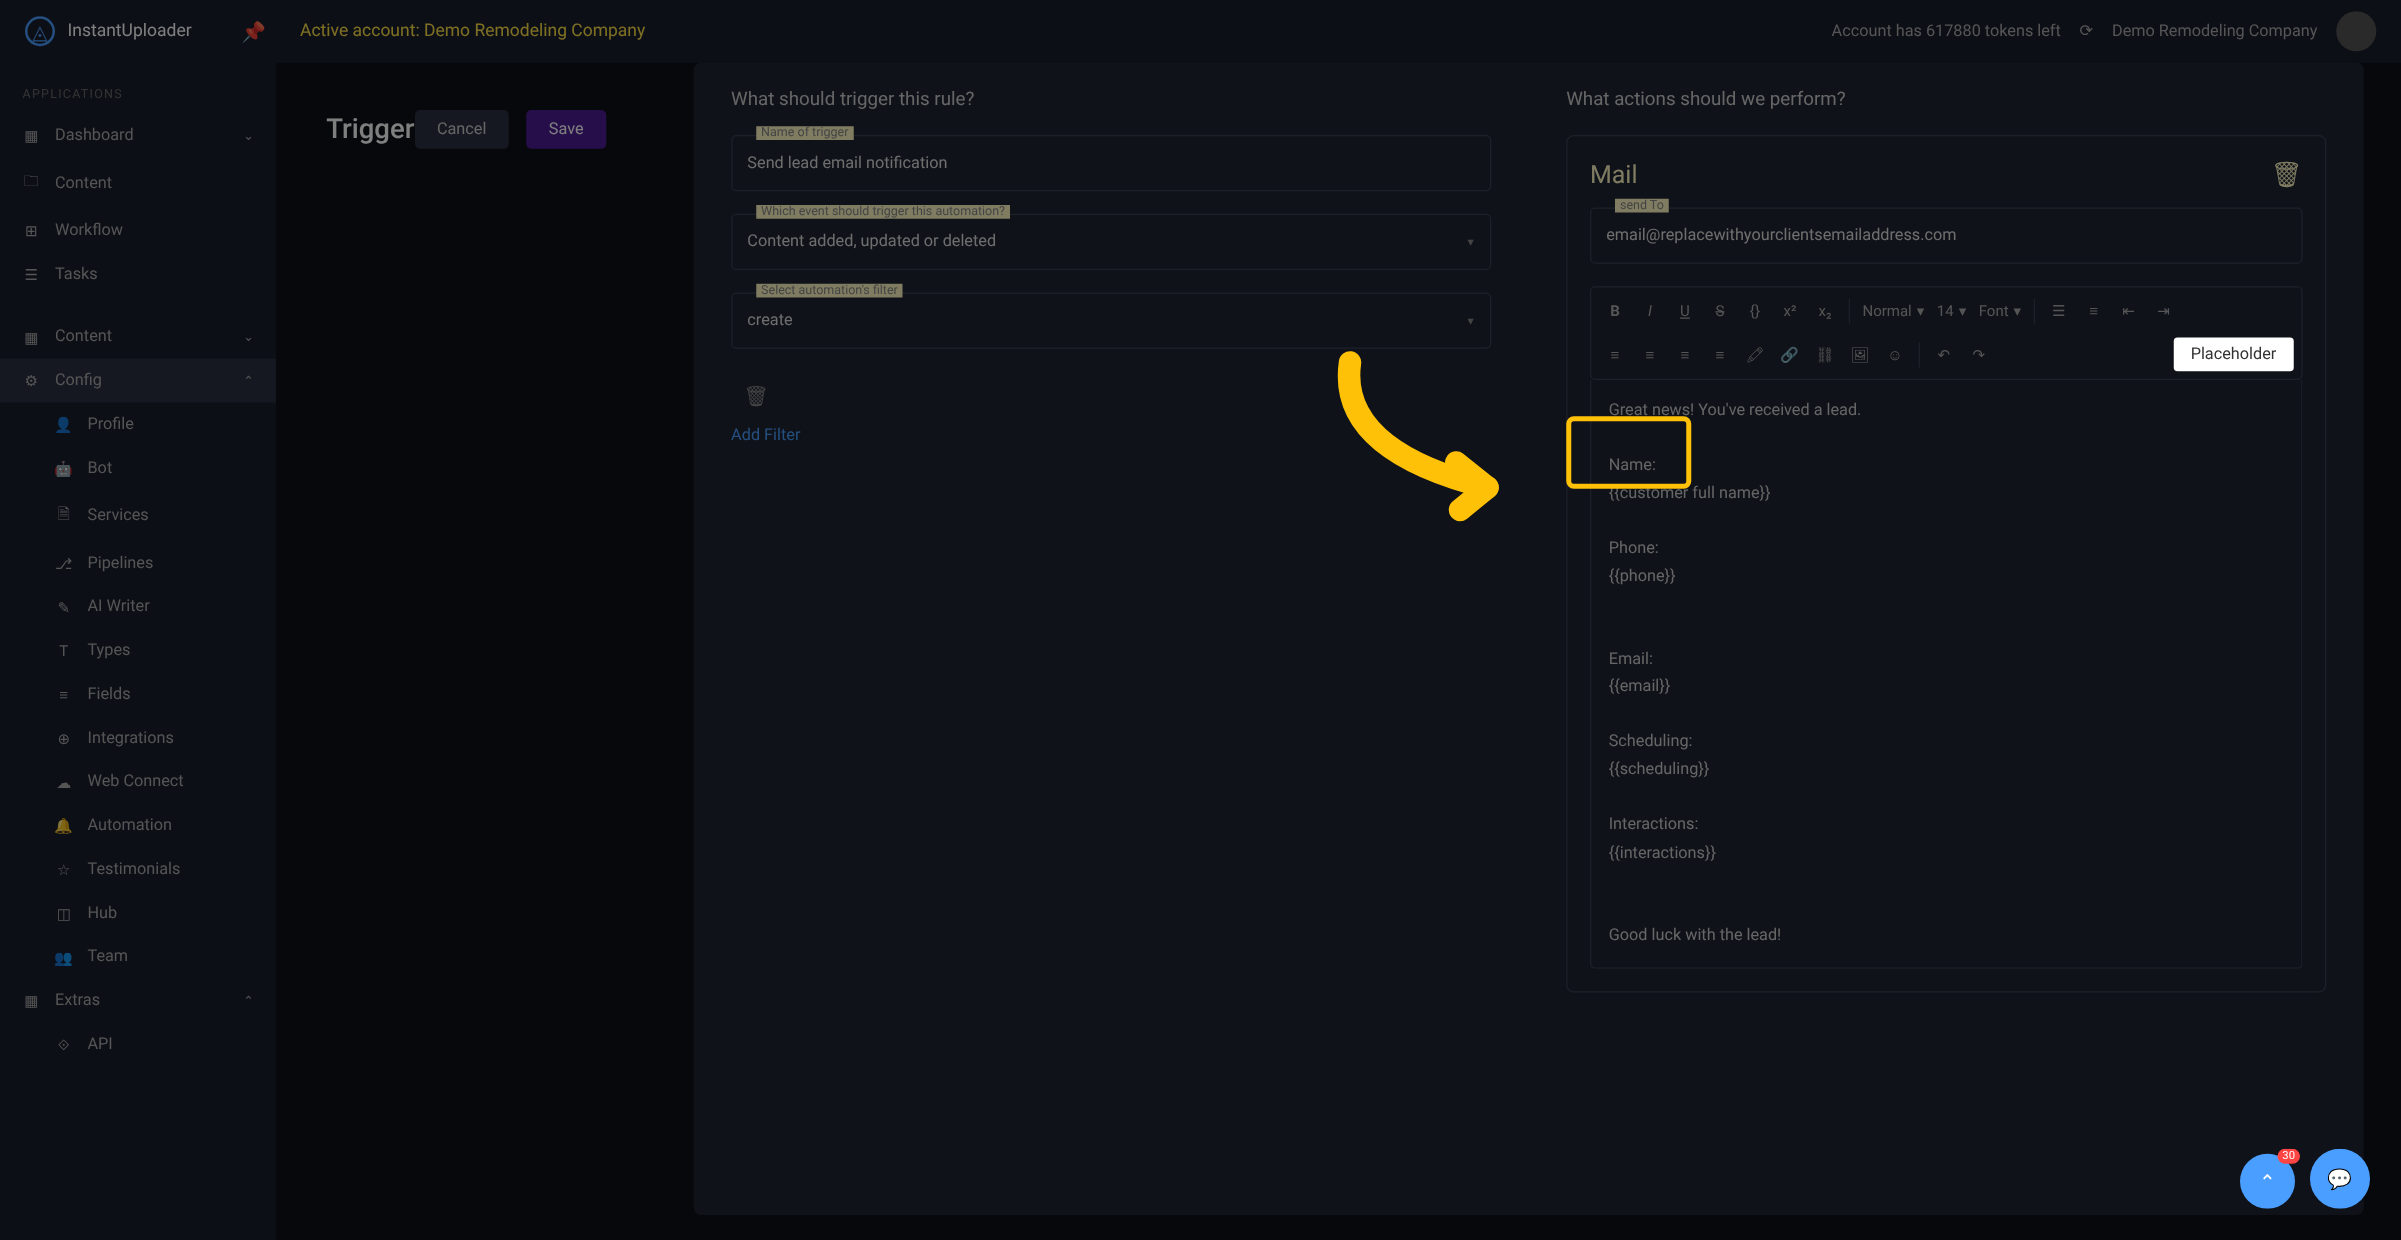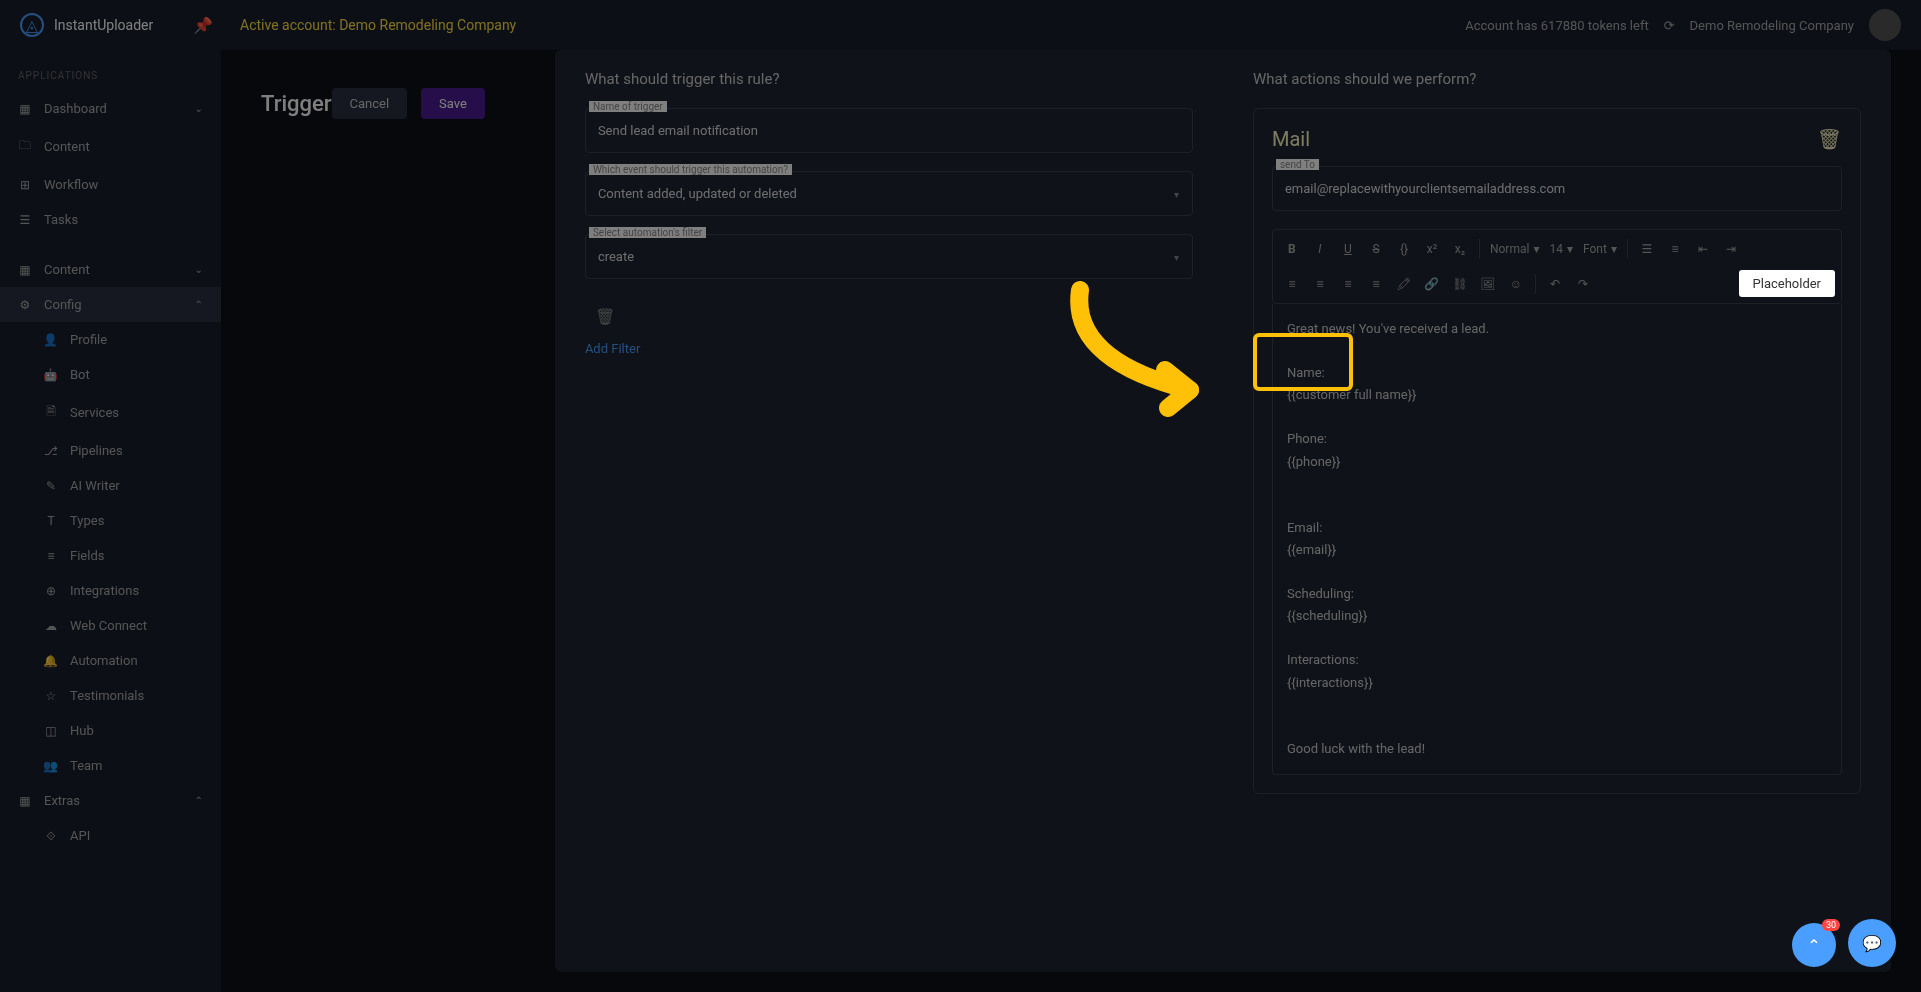--- a/index.html
+++ b/index.html
@@ -23,21 +23,21 @@
 .main{flex:1;background:#0d1117;display:flex;flex-direction:row;position:relative}
 .header{height:107px;padding:30px 40px;display:flex;align-items:center;justify-content:space-between}
 .header h1{font-size:22px;font-weight:500;color:#fff}
 .btn{padding:8px 18px;border-radius:4px;border:none;font-size:13px;cursor:pointer}
 .btn-cancel{background:#2a3142;color:#ccc}
 .btn-save{background:#4c1d95;color:#fff;margin-left:10px}
 .content{flex:1;background:#1e2532;margin:0 30px 20px;border-radius:6px;display:flex;overflow:hidden;position:relative}
 .col{flex:1;padding:20px 30px;overflow-y:auto}
 .col-title{text-align:left;font-size:15px;color:#ccc;margin-bottom:20px}
 .field{position:relative;margin-bottom:18px}
-.field-label{position:absolute;top:-7px;left:4px;background:#ffffff;padding:0 4px;font-size:10px;color:#888}
+.field-label{position:absolute;top:-7px;left:20px;background:#fef9c3;padding:0 4px;font-size:10px;color:#888}
 .field-input{width:100%;background:transparent;border:1px solid #3a4152;border-radius:4px;padding:14px 12px;color:#ddd;font-size:13px}
 .field-row{display:flex;gap:10px;align-items:center}
 .field-row .field{flex:1}
 .del-btn{color:#888;cursor:pointer;padding:10px}
 .add-filter{color:#4a9eff;font-size:13px;cursor:pointer;margin-top:5px}
 .mail-card{border:1px solid #3a4152;border-radius:6px;padding:18px}
 .mail-head{display:flex;justify-content:space-between;align-items:center;margin-bottom:15px;color:#fef9c3;font-size:20px}
 .toolbar{border:1px solid #3a4152;border-radius:4px;padding:6px;display:flex;flex-wrap:wrap;gap:2px;margin-bottom:0;align-items:center}
 .tb-btn{width:26px;height:26px;display:flex;align-items:center;justify-content:center;color:#aaa;font-size:12px;cursor:pointer;border-radius:3px}
 .tb-sel{background:transparent;border:none;color:#aaa;font-size:12px;padding:4px;cursor:pointer}

